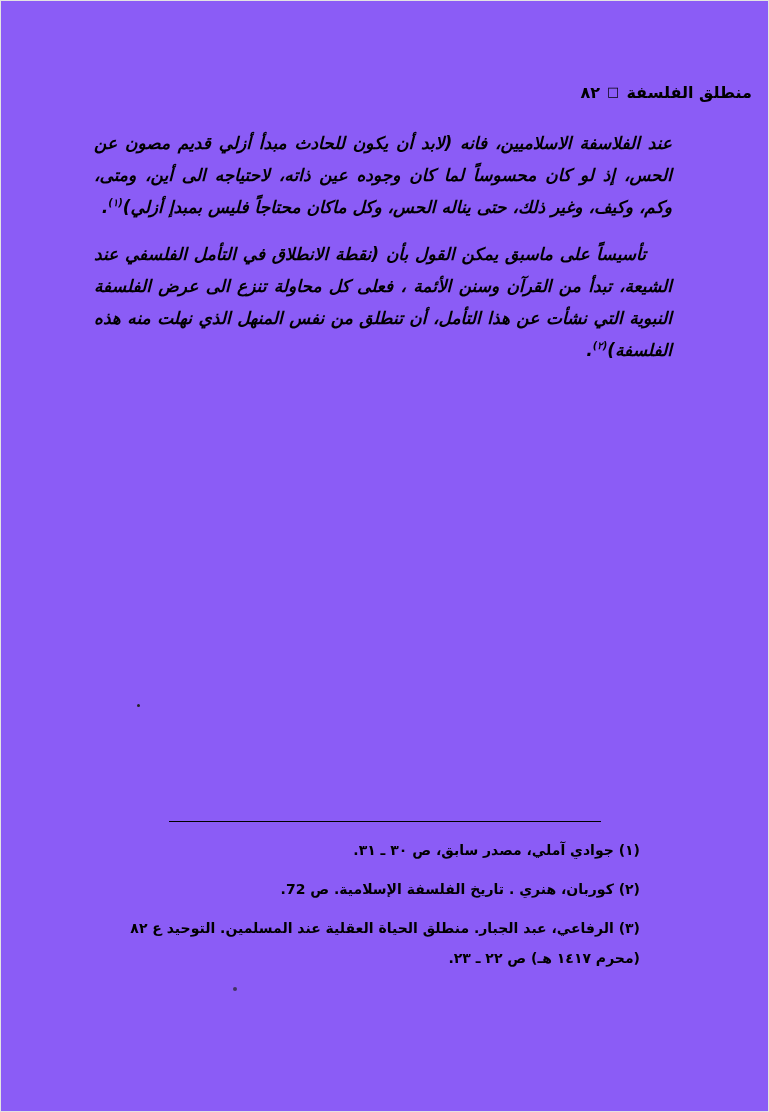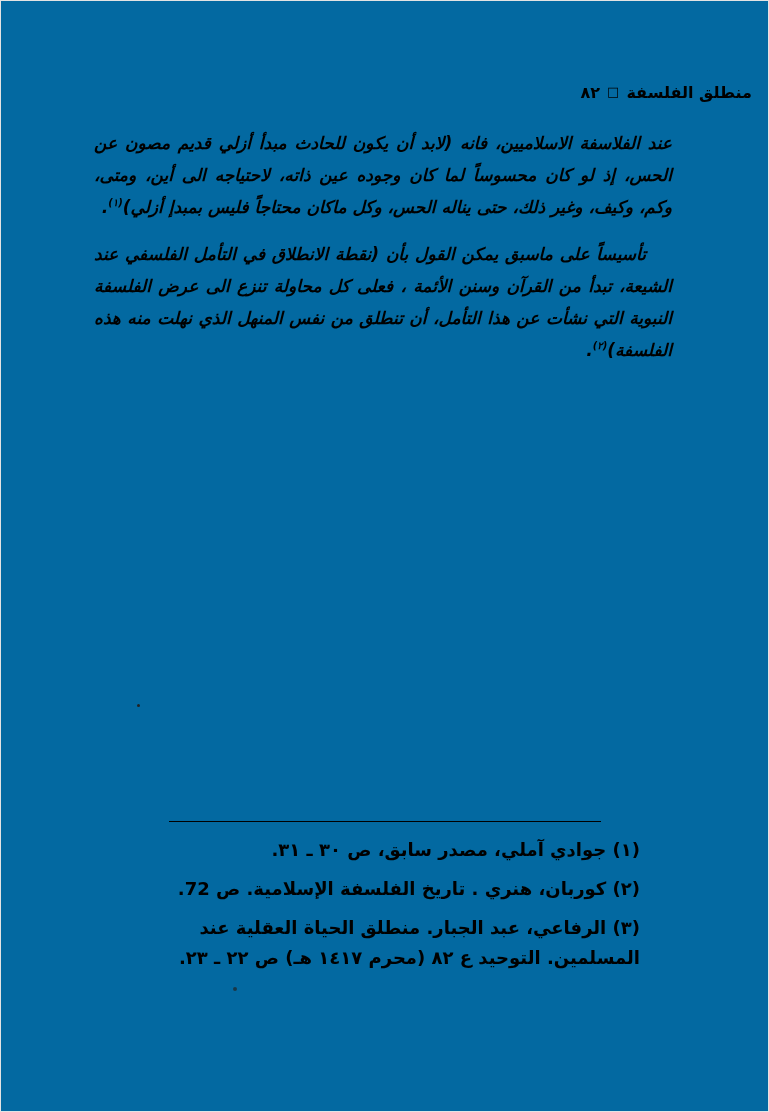--- a/index.html
+++ b/index.html
@@ -3,21 +3,21 @@
 <meta charset="utf-8">
 <style>
   * { margin: 0; padding: 0; box-sizing: border-box; }
   html, body { background: #ffffff; }
   body { font-family: "DejaVu Sans", "Liberation Sans", sans-serif; }
 
   .page {
     position: relative;
     width: 769px;
     height: 1112px;
-    background: #0369a1;
+    background: #8b5cf6;
     border: 1px solid #e3e3e3;
     overflow: hidden;
     color: #000;
   }
 
   
   .page-header {
     position: absolute;
     top: 82px;
     right: 16px;
@@ -65,21 +65,21 @@
     border-top: 1.5px solid #000;
   }
   .footnotes {
     position: absolute;
     top: 834px;
     right: 128px;
     width: 514px;
     direction: rtl;
     text-align: right;
     font-weight: 700;
-    font-size: 18px;
+    font-size: 14px;
     line-height: 30px;
   }
   .fn { margin-bottom: 9px; }
 
   
   .speck {
     position: absolute;
     background: #222;
     border-radius: 50%;
   }

